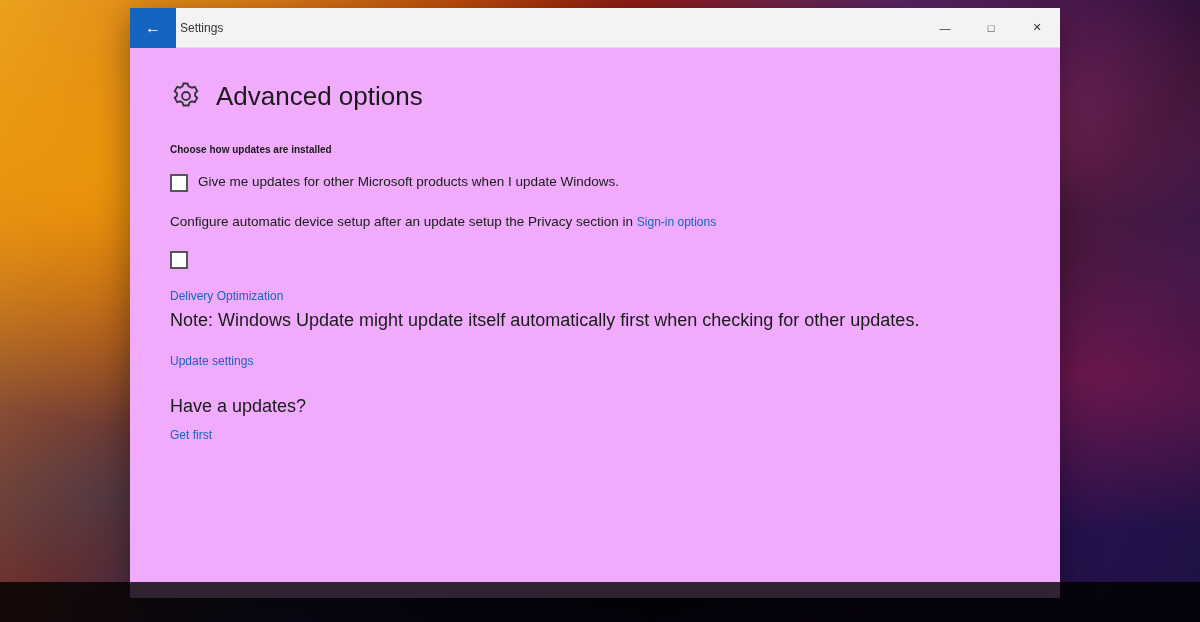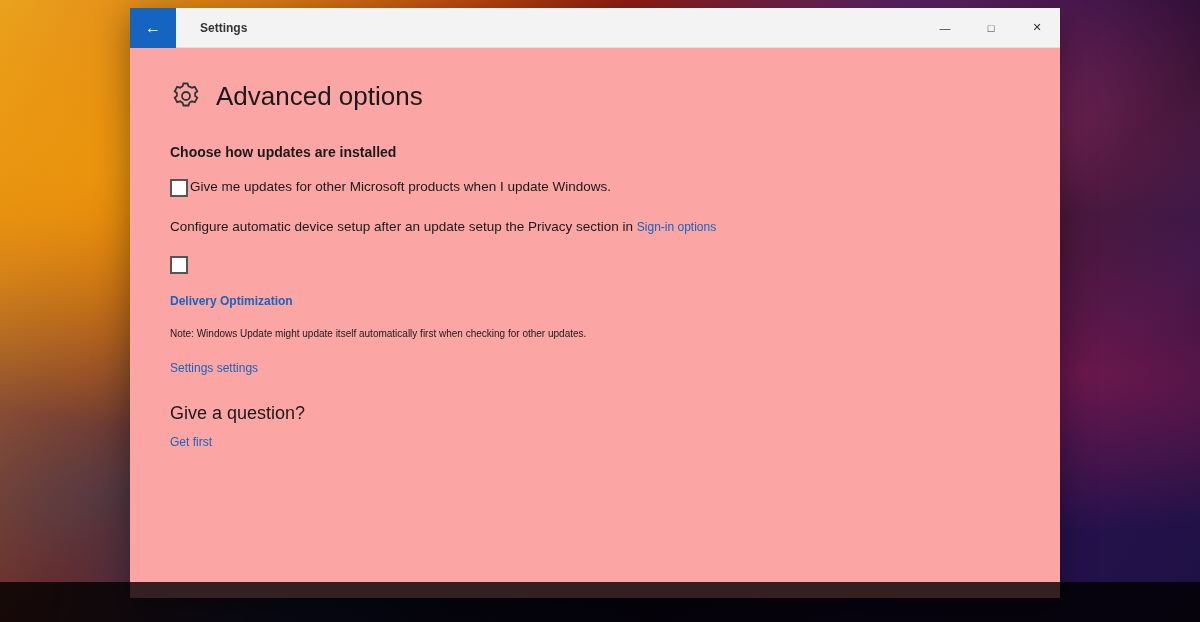--- a/index.html
+++ b/index.html
@@ -88,24 +88,24 @@
     }
 
     .back-arrow {
       color: white;
       font-size: 16px;
       line-height: 1;
     }
 
     .title-bar-title {
       flex: 1;
-      padding-left: 24px;
+      padding-left: 4px;
       font-size: 12px;
       color: #333;
-      font-weight: 700;
+      font-weight: 400;
     }
 
     .title-bar-controls {
       display: flex;
       align-items: center;
       height: 40px;
     }
 
     .title-btn {
       width: 46px;
@@ -118,21 +118,21 @@
       color: #333;
       border: none;
       background: transparent;
     }
 
     
     .window-content {
       flex: 1;
       padding: 32px 40px 32px 40px;
       overflow-y: auto;
-      background: #fca5a5;
+      background: #f0abfc;
     }
 
     
     .page-header {
       display: flex;
       align-items: center;
       gap: 14px;
       margin-bottom: 32px;
     }
 
@@ -143,31 +143,31 @@
     }
 
     .page-title {
       font-size: 26px;
       font-weight: 300;
       color: #1a1a1a;
     }
 
     
     .section-heading {
-      font-size: 14px;
+      font-size: 10px;
       font-weight: 600;
       color: #1a1a1a;
       margin-bottom: 18px;
     }
 
     
     .checkbox-row {
       display: flex;
       align-items: flex-start;
-      gap: 2px;
+      gap: 10px;
       margin-bottom: 20px;
     }
 
     .checkbox-box {
       width: 18px;
       height: 18px;
       border: 2px solid #555;
       flex-shrink: 0;
       margin-top: 1px;
       background: white;
@@ -192,27 +192,26 @@
     .link-text {
       color: #1565c0;
       text-decoration: none;
       font-size: 12px;
       cursor: pointer;
     }
 
     
     .delivery-link {
       display: block;
-      margin-bottom: 18px;
-      font-weight: bold;
+      margin-bottom: 4px;
     }
 
     
     .note-text {
-      font-size: 10px;
+      font-size: 18px;
       color: #1a1a1a;
       margin-bottom: 20px;
       line-height: 1.5;
     }
 
     
     .privacy-link {
       display: block;
       margin-bottom: 28px;
     }
@@ -276,20 +275,20 @@
       <div class="checkbox-box"></div>
     </div>
 
     
     <a class="link-text delivery-link">Delivery Optimization</a>
 
     
     <p class="note-text">Note: Windows Update might update itself automatically first when checking for other updates.</p>
 
     
-    <a class="link-text privacy-link">Settings settings</a>
-
-    
-    <h2 class="question-heading">Give a question?</h2>
+    <a class="link-text privacy-link">Update settings</a>
+
+    
+    <h2 class="question-heading">Have a updates?</h2>
     <a class="link-text">Get first</a>
 
   </div>
 </div>
 
 </body></html>

